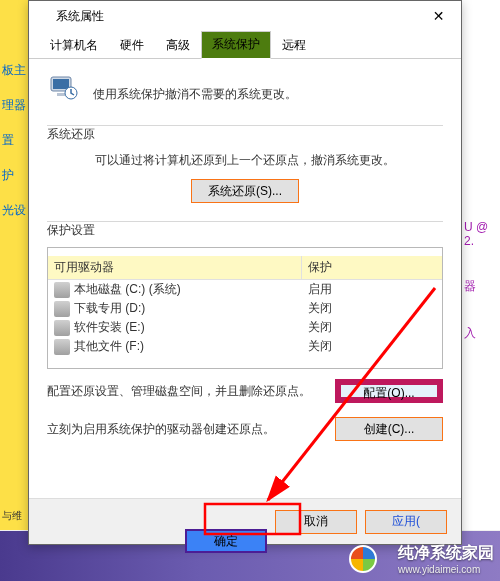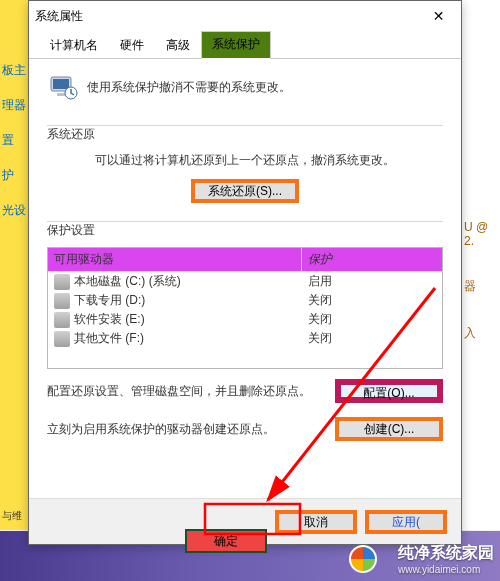--- a/index.html
+++ b/index.html
@@ -6,41 +6,41 @@
   body { width: 500px; height: 581px; overflow: hidden; background: #f0f0f0; position: relative; }
   
   .bg-left {
     position: absolute; left: 0; top: 0; width: 28px; height: 530px;
     background: #fde047; font-size: 12px; color: #333;
     padding-top: 60px;
   }
   .bg-left div { margin: 2px 0 18px 0; padding: 0 2px; color: #0066cc; }
   .bg-right {
     position: absolute; right: 0; top: 0; width: 38px; height: 530px;
-    background: #fff; font-size: 12px; color: #a16207;
+    background: #fff; font-size: 12px; color: #a21caf;
     padding-top: 220px;
   }
   .bg-right div { margin: 0 0 30px 2px; }
   .bg-bottom {
     position: absolute; left: 0; bottom: 0; width: 500px; height: 50px;
     background: linear-gradient(to right, #4a3a8e 0%, #6b5cb0 40%, #8e7bc4 100%);
   }
   .bg-bottom-label {
     position:absolute; left:2px; bottom:58px; font-size:10px; color:#333;
   }
 
   .dialog {
     position: absolute; left: 28px; top: 0; width: 434px; height: 545px;
     background: #fff; border: 1px solid #666;
     box-shadow: 0 3px 10px rgba(0,0,0,0.25);
     display: flex; flex-direction: column;
   }
   .titlebar {
     height: 30px; display: flex; align-items: center;
-    padding: 0 0 0 6px; font-size: 12px;
+    padding: 0 0 0 27px; font-size: 12px;
     background: #fff;
   }
   .titlebar .title { flex: 1; }
   .close-btn {
     width: 45px; height: 30px; display:flex; align-items:center; justify-content:center;
     font-size: 14px; cursor: pointer;
   }
 
   .tabstrip {
     display: flex; align-items: flex-end;
@@ -54,49 +54,50 @@
     cursor: pointer; margin-right: 0px;
     position: relative; top: 1px;
   }
   .tab.active {
     border-color: #ccc; background: #4d7c0f;
     border-bottom: 1px solid #fff;
   }
 
   .content { flex: 1; padding: 12px 18px 4px 18px; font-size: 12px; color: #333; }
 
-  .intro { display: flex; align-items: center; gap: 8px; margin-bottom: 22px; }
+  .intro { display: flex; align-items: flex-end; gap: 14px; margin-bottom: 22px; }
   .intro .icon { width: 32px; height: 32px; flex-shrink: 0; }
 
   hr.sep { border: none; border-top: 1px solid #d8d8d8; margin: 4px 0 0 0; }
 
   .section { margin-bottom: 18px; }
   .section-title { margin-bottom: 8px; }
   .restore-row, .inline-row {
     display: flex; align-items: center; gap: 10px; flex-direction: column;
   }
   .restore-row .txt { flex: 1; line-height: 1.5; }
   .std-btn {
     width: 108px; height: 24px; font-size: 12px;
-    background: #e1e1e1; border: 4px solid #f97316;
+    background: #e1e1e1; border: 1px solid #f97316;
     cursor: pointer;
   }
 
   .drive-list {
     border: 1px solid #b8b8b8; height: 122px;
     display: flex; flex-direction: column;
     margin-bottom: 10px;
   }
   .drive-header {
-    display: flex; font-size: 12px; background: #d946ef;
+    display: flex; font-size: 12px; background: #fef9c3;
     border-bottom: 1px solid #e0e0e0;
+    margin-top: 8px;
   }
   .drive-header .col { padding: 3px 6px; }
   .col-name { flex: 1; border-right: 1px solid #e0e0e0; }
-  .col-status { width: 140px; font-style: italic; }
+  .col-status { width: 140px; }
   .drive-body {
     flex:1; overflow-y: scroll;
   }
   .drive-row { display: flex; padding: 1px 0; align-items:center; }
   .drive-row .dicon { width:16px; height:16px; margin: 0 4px 0 6px; flex-shrink:0;
     background: linear-gradient(#d0d0d0,#a0a0a0); border-radius:2px; }
   .drive-row .dname { flex:1; font-size:12px; }
   .drive-row .dstatus { width: 140px; font-size:12px; padding-left:6px; }
 
   .bottom-inline {
@@ -104,21 +105,21 @@
   }
   .bottom-inline .txt { flex:1; }
   .cfg-btn { border:6px solid #be185d; background:#e5f1fb; }
 
   .footer {
     height: 46px; border-top: 1px solid #ddd;
     display: flex; align-items: center; justify-content: flex-end;
     padding: 0 14px; gap: 8px; background:#f0f0f0;
   }
   .footer .std-btn { width: 82px; }
-  .footer .std-btn.ok { border:2px solid #14532d; background:#ef4444;margin-top:39px; }
+  .footer .std-btn.ok { border:2px solid #4c1d95; background:#3b82f6;margin-top:39px; }
   .footer .std-btn.apply { color:#1d4ed8; }
   .footer .std-btn.ok-highlight { outline:3px solid rgba(255,0,0,0.0); }
 
   
   svg.annot { position:absolute; left:0; top:0; pointer-events:none; }
 
   
   .drive-body::-webkit-scrollbar { width:17px; }
   .drive-body::-webkit-scrollbar-track { background:#f0f0f0; }
   .drive-body::-webkit-scrollbar-thumb { background:#c0c0c0; }
@@ -161,20 +162,21 @@
     <div class="close-btn">
       <span>✕</span>
     </div>
   </div>
 
   <div class="tabstrip">
     <div class="tab">计算机名</div>
     <div class="tab">硬件</div>
     <div class="tab">高级</div>
     <div class="tab active">系统保护</div>
+    <div class="tab">远程</div>
   </div>
 
   <div class="content">
 
     <div class="intro">
       <svg class="icon" viewBox="0 0 32 32">
         <rect x="4" y="6" width="20" height="14" rx="2" fill="#cfd9e6" stroke="#6e87a8"></rect>
         <rect x="6" y="8" width="16" height="10" fill="#3a6ea5"></rect>
         <rect x="10" y="22" width="8" height="3" fill="#b8c4d4"></rect>
         <circle cx="24" cy="22" r="6" fill="#fff" stroke="#3a6ea5"></circle>

